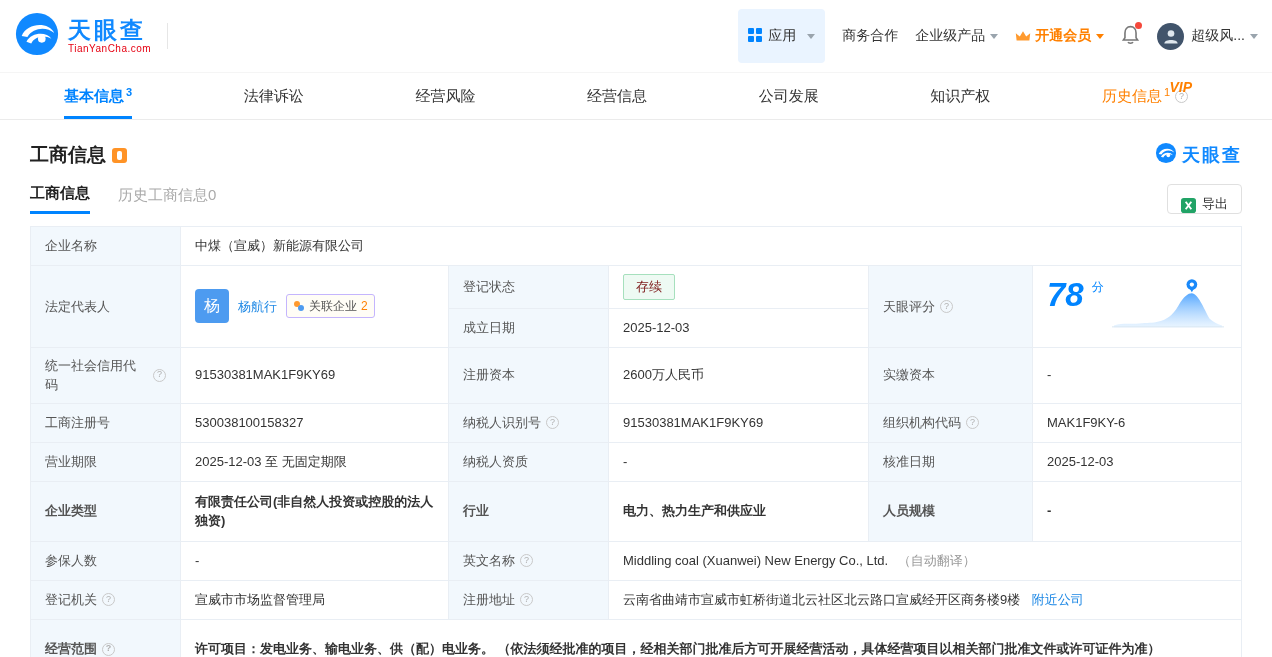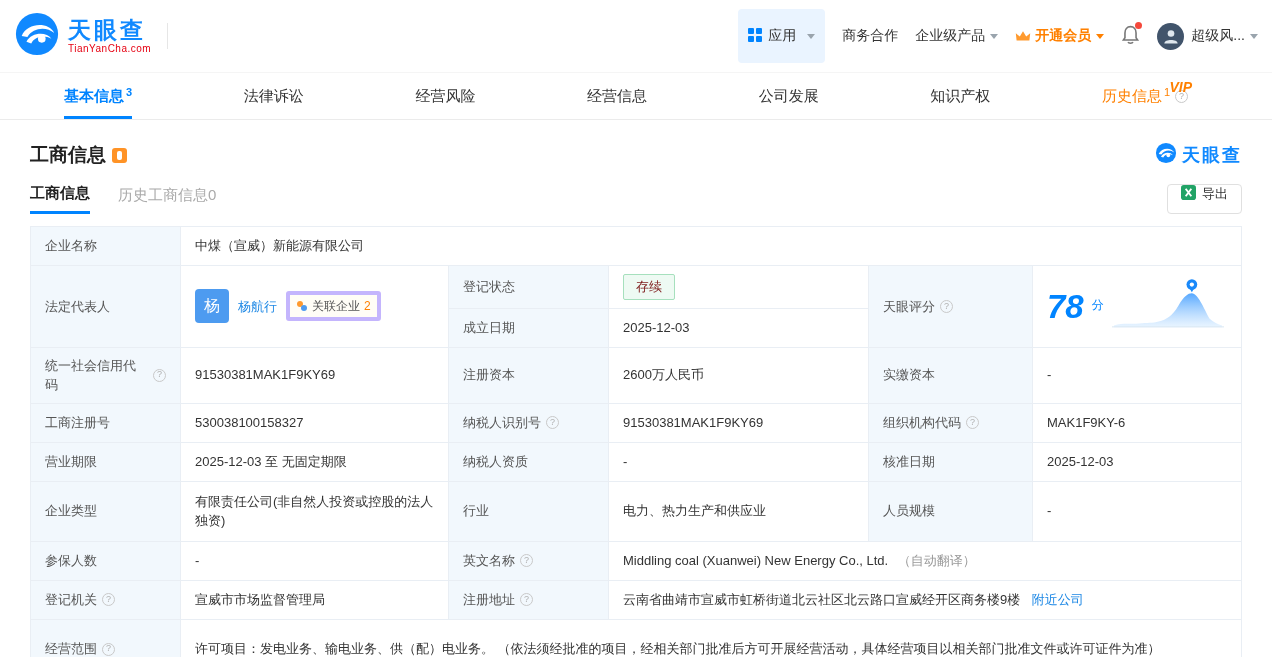--- a/index.html
+++ b/index.html
@@ -61,40 +61,40 @@
   .section-badge { width:15px; height:15px; background:#ff9326; border-radius:3px; position:relative; }
   .section-badge::after { content:""; position:absolute; left:5px; top:3px; width:5px; height:9px;
     background:#fff; border-radius:2px; }
   .watermark { display:flex; align-items:center; gap:5px; }
   .watermark .wm-text { color:#1089ff; font-size:18px; font-weight:bold; letter-spacing:2px; }
 
   .subtab-row { margin-top:16px; display:flex; align-items:center; }
   .subtab { font-size:15px; cursor:pointer; padding-bottom:8px; }
   .subtab.active { color:#222; font-weight:bold; border-bottom:3px solid #0084ff; }
   .subtab.inactive { color:#aaa; margin-left:28px; }
-  .export-btn { margin-left:auto; display:flex; align-items:flex-start; gap:6px; border:1px solid #e0e0e0;
+  .export-btn { margin-left:auto; display:flex; align-items:flex-end; gap:6px; border:1px solid #e0e0e0;
     border-radius:4px; height:30px; padding:0 13px; font-size:13px; color:#333; cursor:pointer; background:#fff; }
 
   
   table.info { width:100%; border-collapse:collapse; table-layout:fixed; margin-top:12px; }
   table.info td { border:1px solid #e9eef4; font-size:13px; padding:8px 14px; vertical-align:middle;
     word-break:break-word; line-height:1.5; }
   td.lbl { background:#f2f8fd; color:#555; }
   tr.r-std { height:39px; }
-  tr.r-tall { height:60px; }
+  tr.r-tall { height:60px;font-weight:bold; }
   .blue-link { color:#1e88e5; cursor:pointer; text-decoration:none; }
   .rep-cell { display:flex; align-items:center; gap:9px; }
   .rep-avatar { width:34px; height:34px; background:#4d9bf0; color:#fff; border-radius:4px;
     display:flex; align-items:center; justify-content:center; font-size:16px; }
-  .rel-badge { display:inline-flex; align-items:center; gap:4px; border:4px solid #c4b5fd;
+  .rel-badge { display:inline-flex; align-items:center; gap:4px; border:1px solid #c4b5fd;
     background:#fffdf6; border-radius:3px; padding:2px 6px; font-size:12px; color:#555; cursor:pointer; }
   .rel-count { color:#ff8000; }
   .status-badge { display:inline-block; color:#7f1d1d; border:1px solid #a6e0bd; background:#eefaf3;
     padding:2px 12px; border-radius:2px; font-size:13px; }
-  .score-cell { display:flex; align-items:center; gap:8px; }
+  .score-cell { display:flex; align-items:flex-start; gap:8px; }
   .score-num { color:#0084ff; font-size:33px; font-weight:bold; font-style:italic; line-height:1; }
   .score-unit { color:#0084ff; font-size:12px; padding-bottom:3px; }
   .gray-note { color:#999; margin-left:6px; }
   .lbl-inner { display:flex; align-items:center; }
 </style>
 </head>
 <body>
 
 <div class="header">
   <div class="logo-group">

